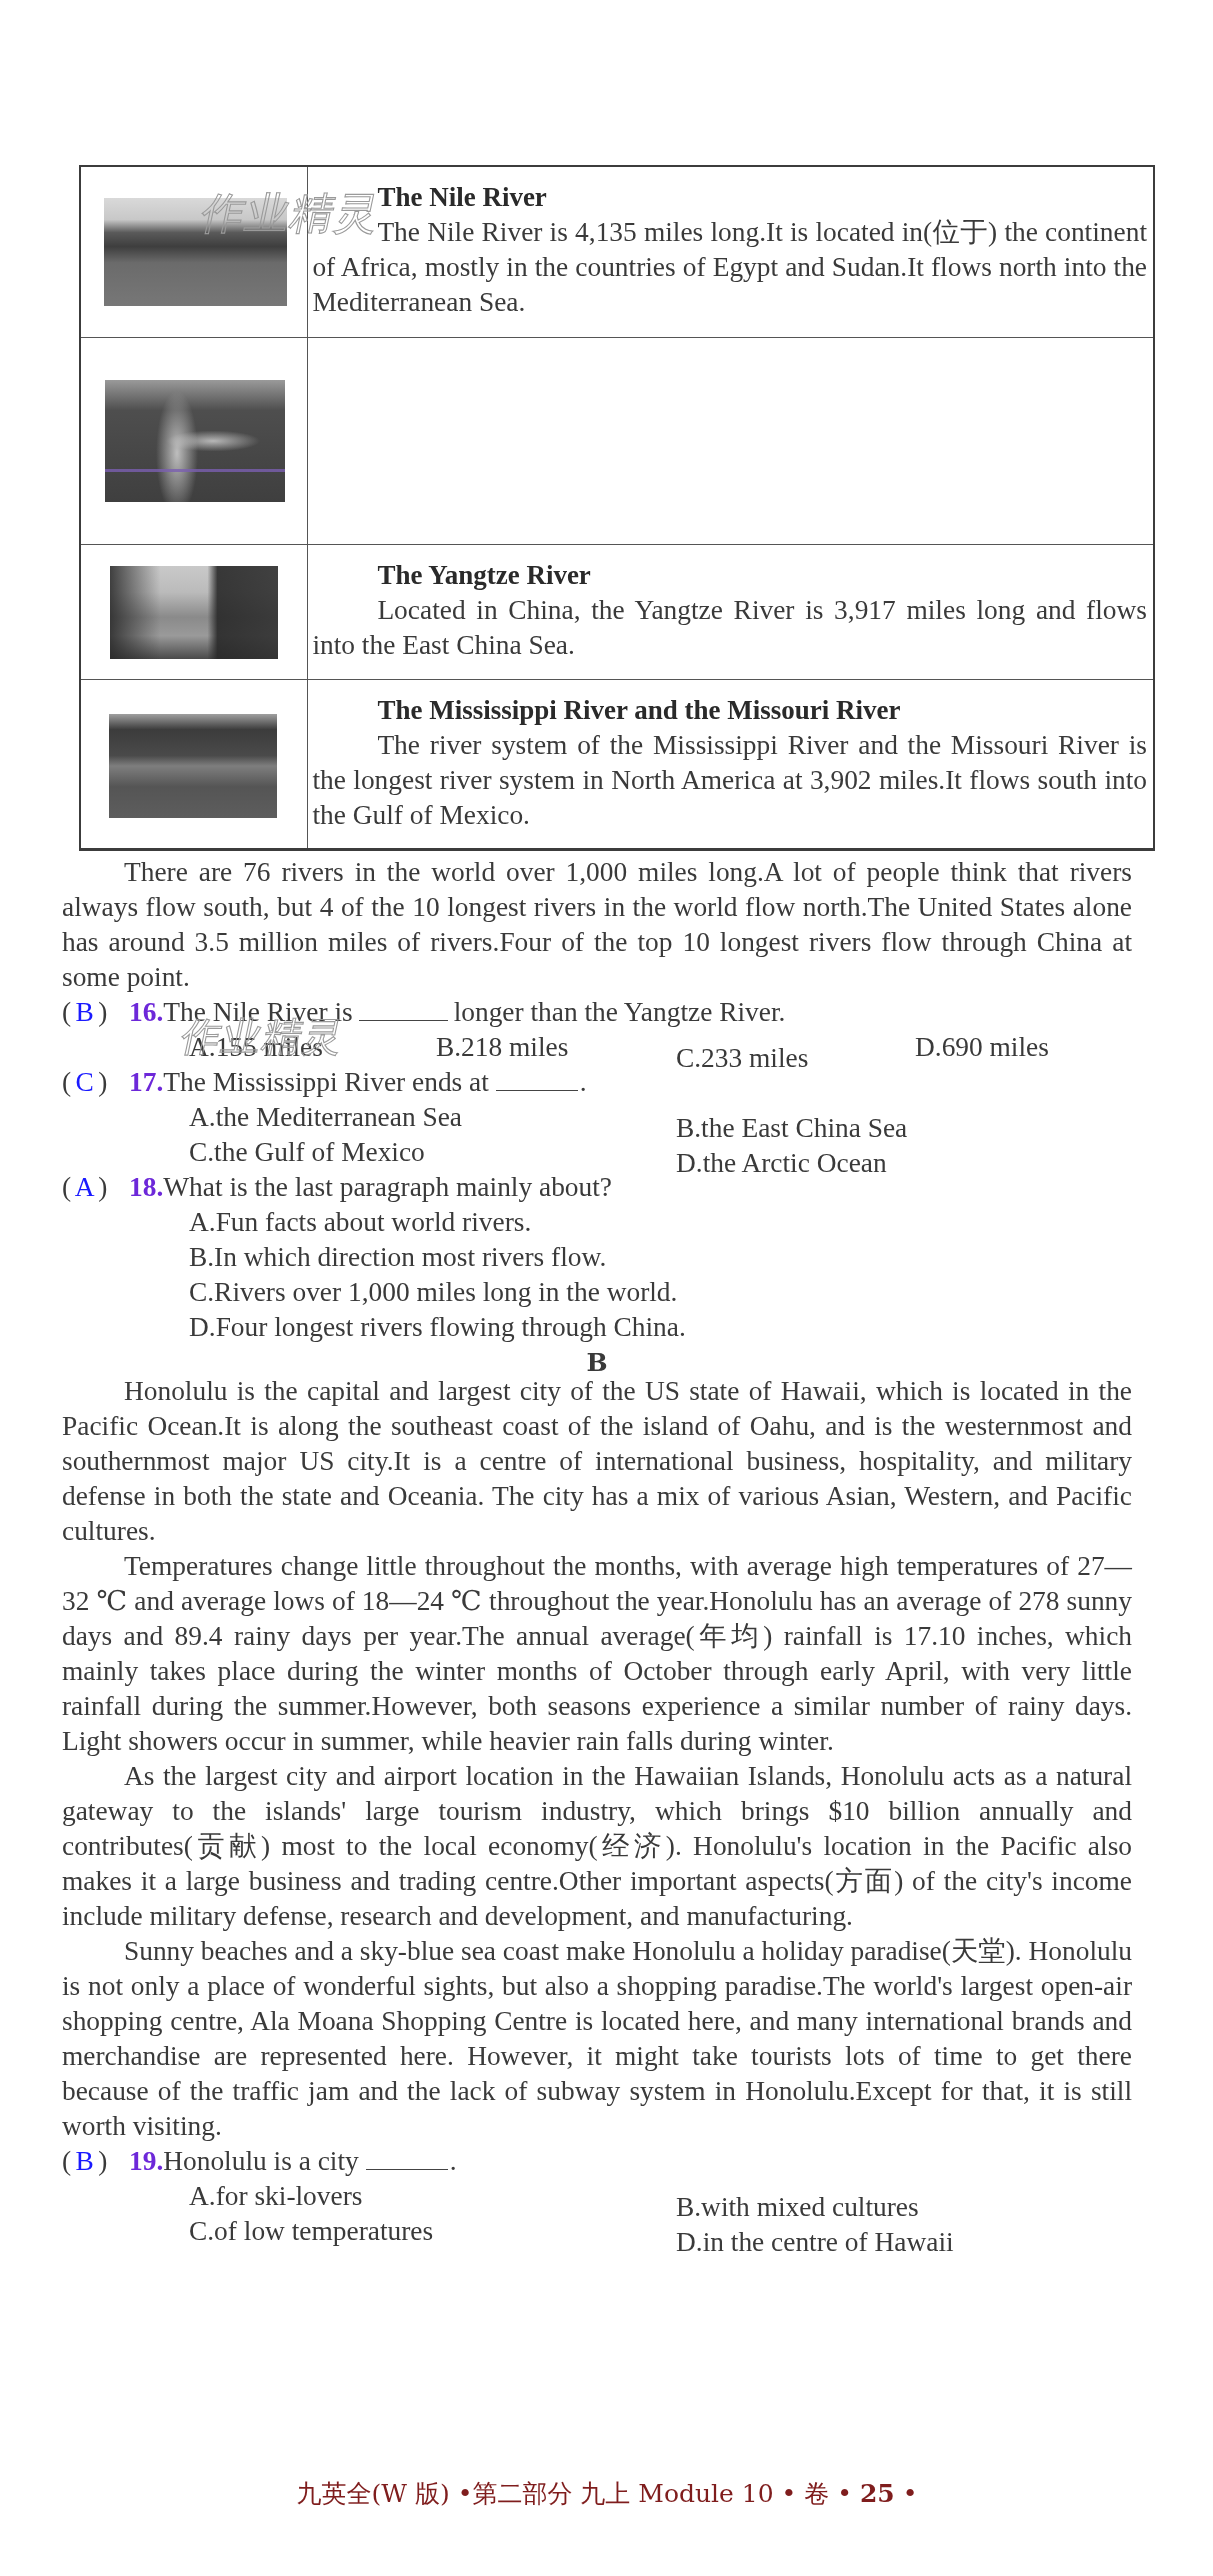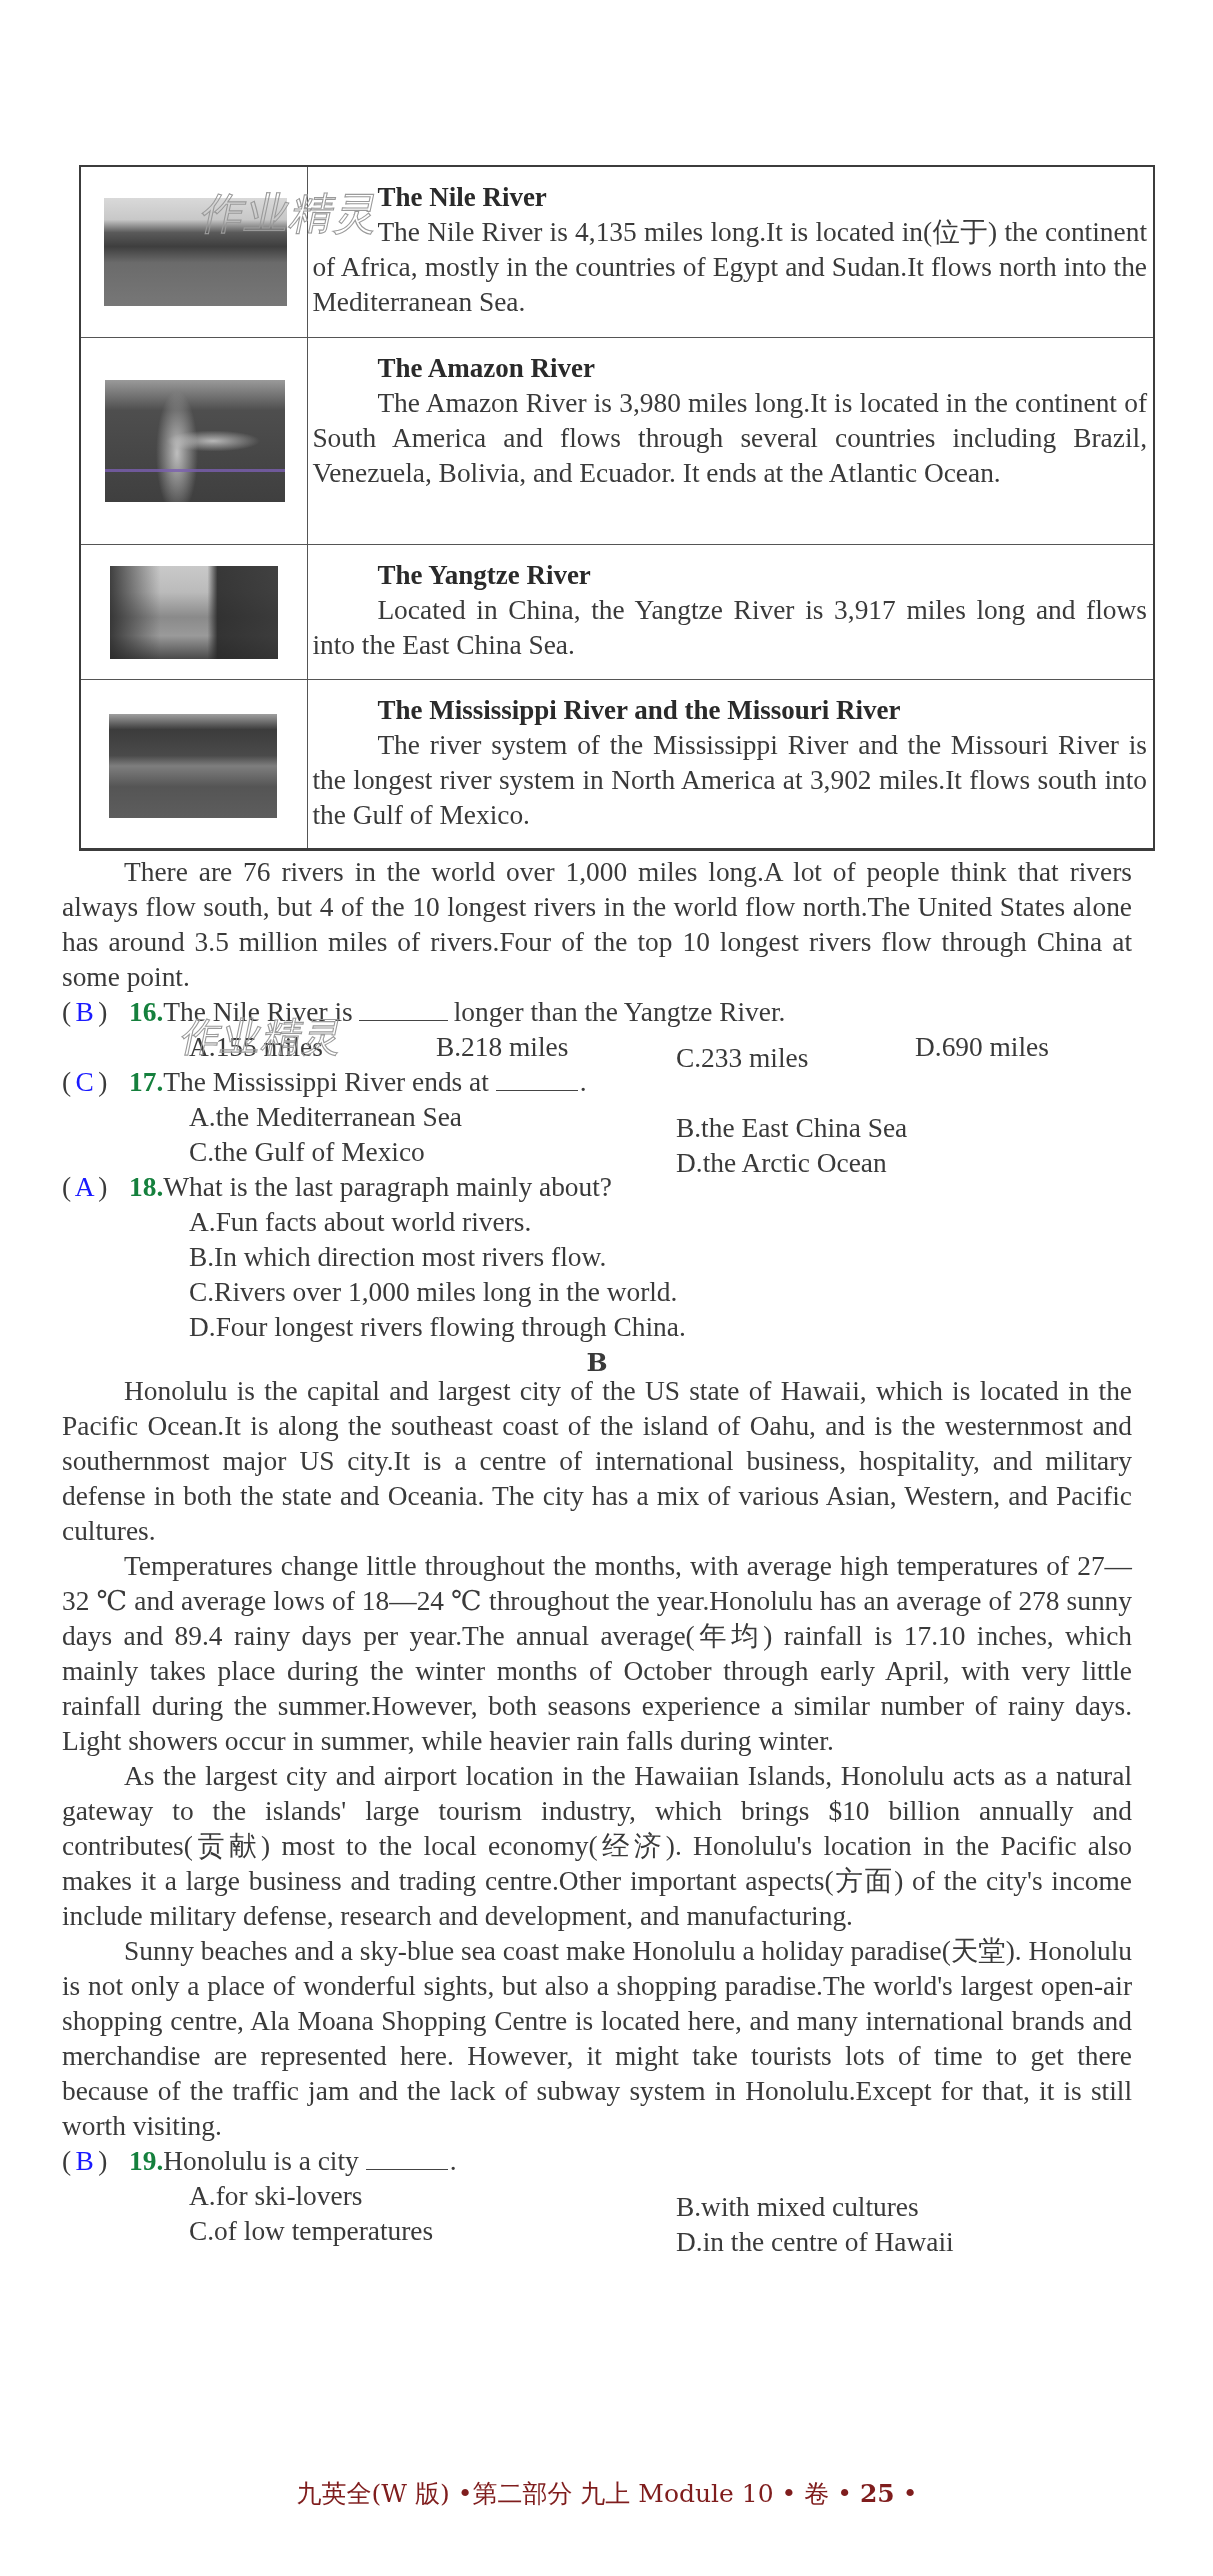--- a/index.html
+++ b/index.html
@@ -66,21 +66,21 @@
     position: absolute; left: 62px; width: 1070px;
     font-family: "Liberation Serif", "DejaVu Serif", serif;
     font-size: 27.4px; line-height: 35px;
   }
   .flow.part-a { top: 855px; }
   .flow.part-b { top: 1374px; }
   .para { text-indent: 62px; text-align: justify; text-align-last: left; margin: 0; }
   .q-line { display: flex; align-items: baseline; white-space: nowrap; }
   .paren { display: inline-block; width: 67px; white-space: pre; }
   .answer { color: #1a1aff; display: inline-block; width: 27px; text-align: center; }
-  .q-num { font-weight: bold; color: #15803d; }
+  .q-num { font-weight: bold; color: #6d28d9; }
   .blank { display: inline-block; width: 89px; border-bottom: 1.5px solid #444; height: 22px; margin: 0 6px; }
   .blank.short { width: 82px; margin: 0 1.5px 0 7.4px; }
   .opts { position: relative; height: 35px; white-space: nowrap; }
   .opt { position: absolute; top: 0; }
   .opt.c1 { left: 127px; }
   .opt.c2 { left: 374px; }
   .opt.c3 { left: 614px; margin-top: 11px; }
   .opt.c4 { left: 853px; }
   .section-heading { text-align: center; font-weight: bold; font-family: "DejaVu Serif", serif; font-size: 25px; }
 
@@ -110,24 +110,20 @@
       </div>
       <div class="text-cell">
         <div class="river-title">The Nile River</div>
         <div class="river-body">The Nile River is 4,135 miles long.It is located in(位于) the continent of Africa, mostly in the countries of Egypt and Sudan.It flows north into the Mediterranean Sea.</div>
       </div>
     </div>
     <div class="river-row r2">
       <div class="photo-cell">
         <div class="photo ph-amazon"></div>
       </div>
-      <div class="text-cell">
-        <div class="river-title">The Amazon River</div>
-        <div class="river-body">The Amazon River is 3,980 miles long.It is located in the continent of South America and flows through several countries including Brazil, Venezuela, Bolivia, and Ecuador. It ends at the Atlantic Ocean.</div>
-      </div>
     </div>
     <div class="river-row r3">
       <div class="photo-cell">
         <div class="photo ph-yangtze"></div>
       </div>
       <div class="text-cell">
         <div class="river-title">The Yangtze River</div>
         <div class="river-body">Located in China, the Yangtze River is 3,917 miles long and flows into the East China Sea.</div>
       </div>
     </div>

